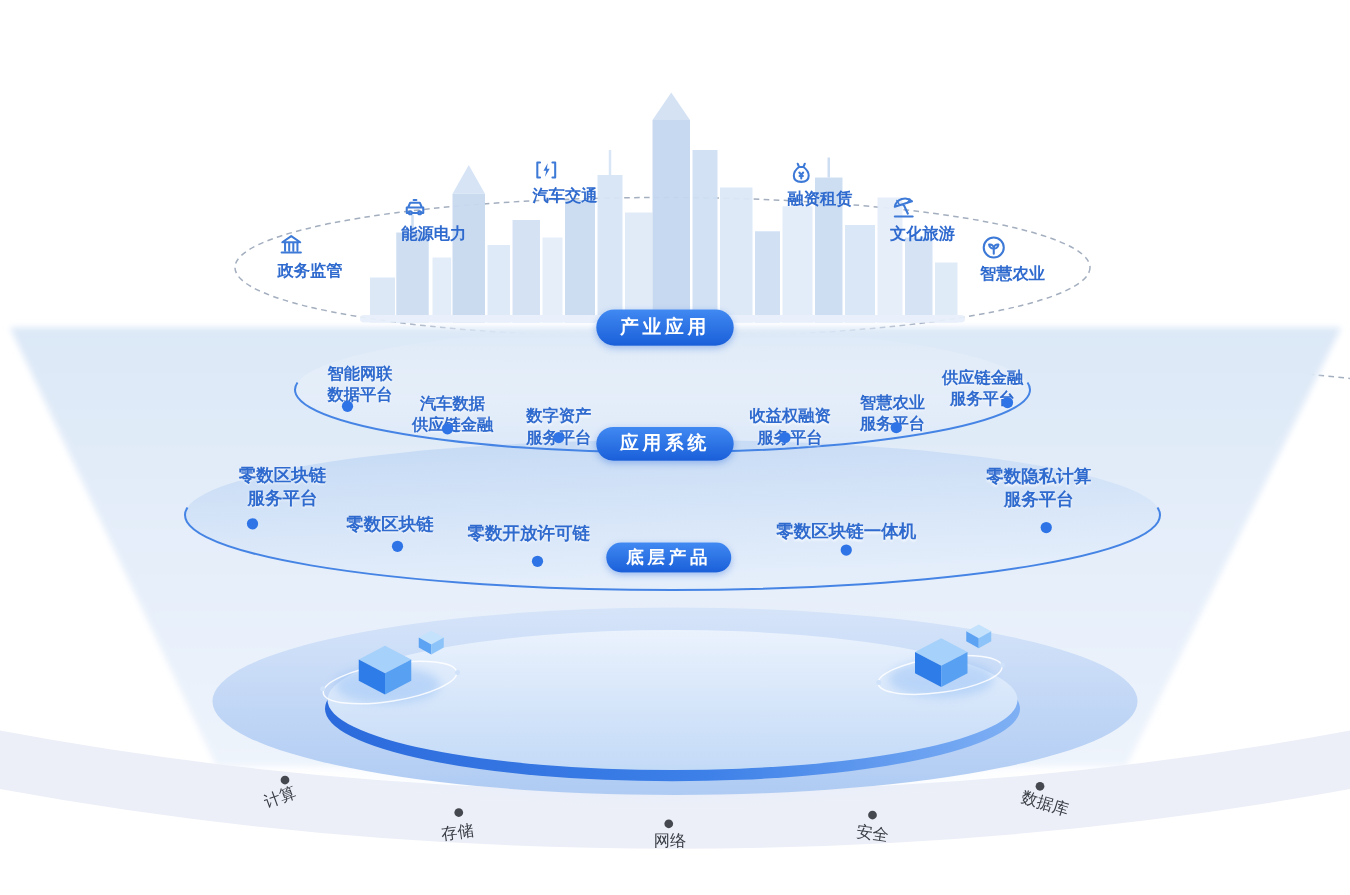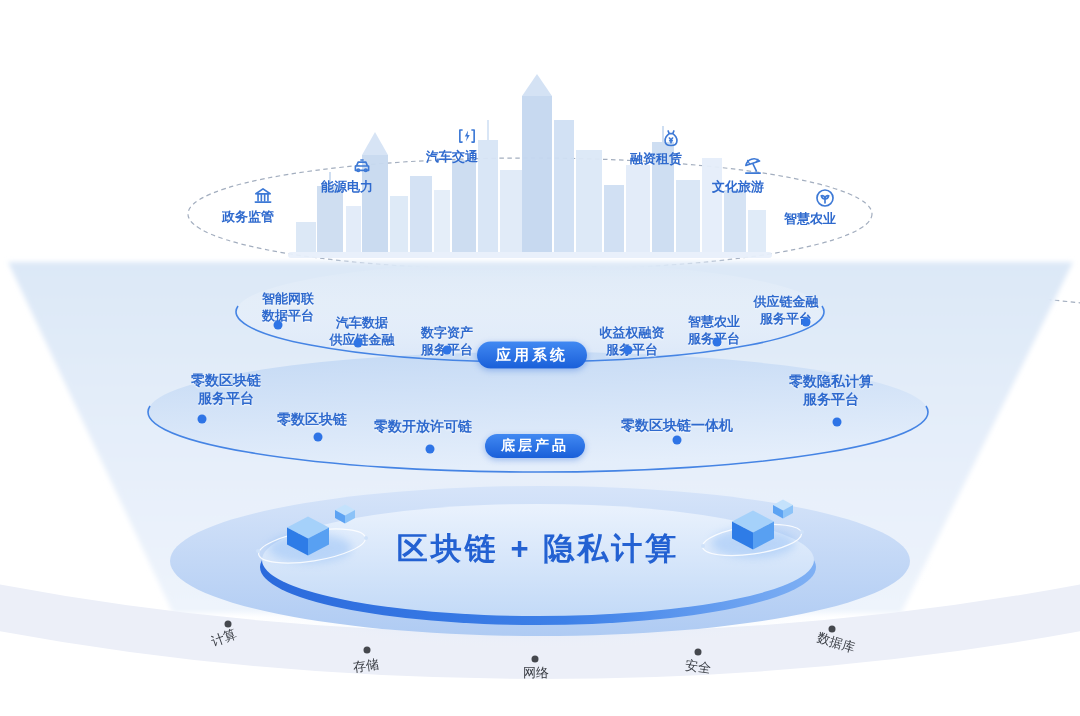--- a/index.html
+++ b/index.html
@@ -1,19 +1,19 @@
 <!DOCTYPE html>
 <html><head>
 <meta charset="utf-8">
 <style>
   html,body{margin:0;padding:0;background:#fff;}
   .stage{position:relative;width:1080px;height:716px;background:#ffffff;overflow:hidden;
          font-family:"Liberation Sans",sans-serif;}
   .bg{position:absolute;left:0;top:0;width:1080px;height:716px;}
-  .ind{position:absolute;display:flex;flex-direction:column;align-items:flex-end;gap:1px;
+  .ind{position:absolute;display:flex;flex-direction:column;align-items:flex-start;gap:1px;
        transform:translate(-50%,0);color:#2f6ace;font-weight:bold;font-size:13px;white-space:nowrap;}
   .ind .ic{width:22px;height:22px;display:block;}
   .lbl2,.lbl3{position:absolute;transform:translate(-50%,-50%);color:#2f6ace;font-weight:bold;
        text-align:center;white-space:pre-line;line-height:1.3;
        text-shadow:0 1px 2px rgba(255,255,255,.85);}
   .lbl2{font-size:13px;margin-top:14px;}
   .lbl3{font-size:14px;}
   .pill{position:absolute;transform:translate(-50%,-50%);display:flex;align-items:center;justify-content:center;
         background:linear-gradient(180deg,#4189f2,#1a5fd9);color:#fff;font-weight:bold;
         border-radius:16px;letter-spacing:3px;box-shadow:0 2px 6px rgba(26,95,217,.35);white-space:nowrap;}
@@ -199,20 +199,21 @@
   <div class="ind" style="left:810px;top:187px">
     <span class="ic">
       <svg viewBox="0 0 20 20" class="icon-stroke">
           <circle cx="10" cy="10" r="7.3"></circle>
           <path d="M10 14.5 v-3.8 M10 10.7 C10 8.6 8.4 7.5 6.6 7.9 C6.9 10 8.5 11 10 10.7 Z M10 10.7 C10 8.6 11.6 7.5 13.4 7.9 C13.1 10 11.5 11 10 10.7 Z"></path>
         </svg>
     </span>
     <span>智慧农业</span>
   </div>
 
+  <div class="pill p1" style="left:532px;top:262px">产业应用</div>
   <div class="pill p2" style="left:532px;top:355px">应用系统</div>
   <div class="pill p3" style="left:535px;top:446px">底层产品</div>
 
   <div class="lbl2" style="left:288px;top:294px">智能网联
 数据平台</div>
   <div class="lbl2" style="left:362px;top:318px">汽车数据
 供应链金融</div>
   <div class="lbl2" style="left:447px;top:328px">数字资产
 服务平台</div>
   <div class="lbl2" style="left:632px;top:328px">收益权融资
@@ -236,21 +237,20 @@
   <div class="lbl3" style="left:677px;top:425px">零数区块链一体机</div>
   <div class="lbl3" style="left:831px;top:390px">零数隐私计算
 服务平台</div>
 
   <div class="dot" style="left:202px;top:419px"></div>
   <div class="dot" style="left:318px;top:437px"></div>
   <div class="dot" style="left:430px;top:449px"></div>
   <div class="dot" style="left:677px;top:440px"></div>
   <div class="dot" style="left:837px;top:422px"></div>
 
-  <div class="title" style="left:538px;top:549px">区块链 + 隐私计算</div>
 
   <div class="idot" style="left:228px;top:624px"></div>
   <div class="idot" style="left:367px;top:650px"></div>
   <div class="idot" style="left:535px;top:659px"></div>
   <div class="idot" style="left:698px;top:652px"></div>
   <div class="idot" style="left:832px;top:629px"></div>
 
   <div class="ilbl" style="left:224px;top:638px;transform:translate(-50%,-50%) rotate(-20deg)">计算</div>
   <div class="ilbl" style="left:366px;top:666px;transform:translate(-50%,-50%) rotate(-8deg)">存储</div>
   <div class="ilbl" style="left:536px;top:673px;transform:translate(-50%,-50%)">网络</div>

